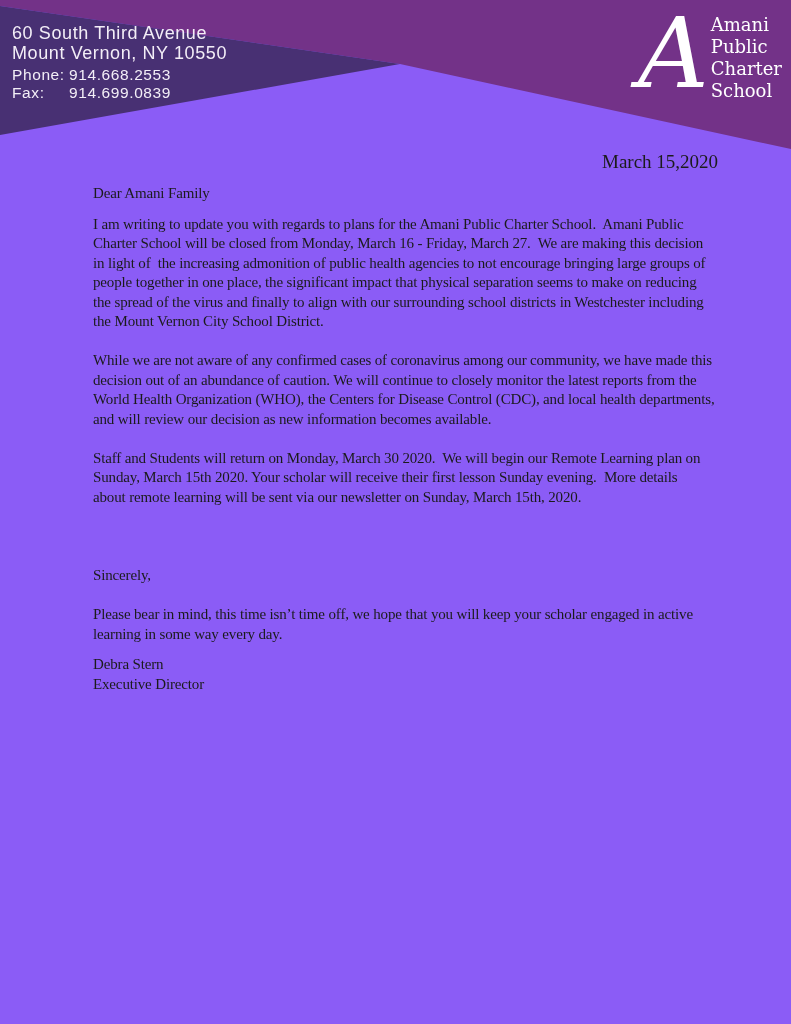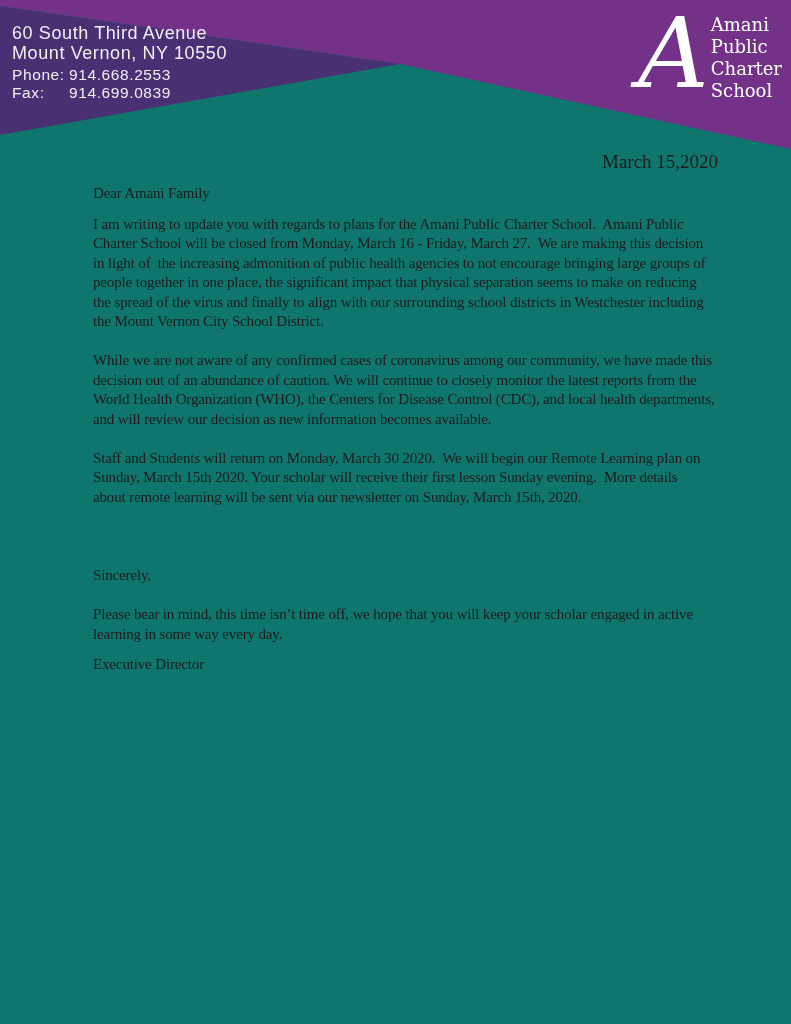--- a/index.html
+++ b/index.html
@@ -4,21 +4,21 @@
 <style>
   html, body {
     margin: 0;
     padding: 0;
     background: #888;
   }
   .page {
     position: relative;
     width: 791px;
     height: 1024px;
-    background: #0f766e;
+    background: #8b5cf6;
     overflow: hidden;
     font-family: "Liberation Serif", serif;
   }
 
   
   .banner-svg {
     position: absolute;
     top: 0;
     left: 0;
     display: block;
@@ -145,17 +145,18 @@
 decision out of an abundance of caution. We will continue to closely monitor the latest reports from the
 World Health Organization (WHO), the Centers for Disease Control (CDC), and local health departments,
 and will review our decision as new information becomes available.</p>
     <p class="para para-gap">Staff and Students will return on Monday, March 30 2020.  We will begin our Remote Learning plan on
 Sunday, March 15th 2020. Your scholar will receive their first lesson Sunday evening.  More details
 about remote learning will be sent via our newsletter on Sunday, March 15th, 2020.</p>
     <p class="para closing">Sincerely,</p>
     <p class="para para-gap">Please bear in mind, this time isn’t time off, we hope that you will keep your scholar engaged in active
 learning in some way every day.</p>
     <div class="signature">
+      <div>Debra Stern</div>
       <div>Executive Director</div>
     </div>
   </div>
 
 </div>
 
 </body></html>

